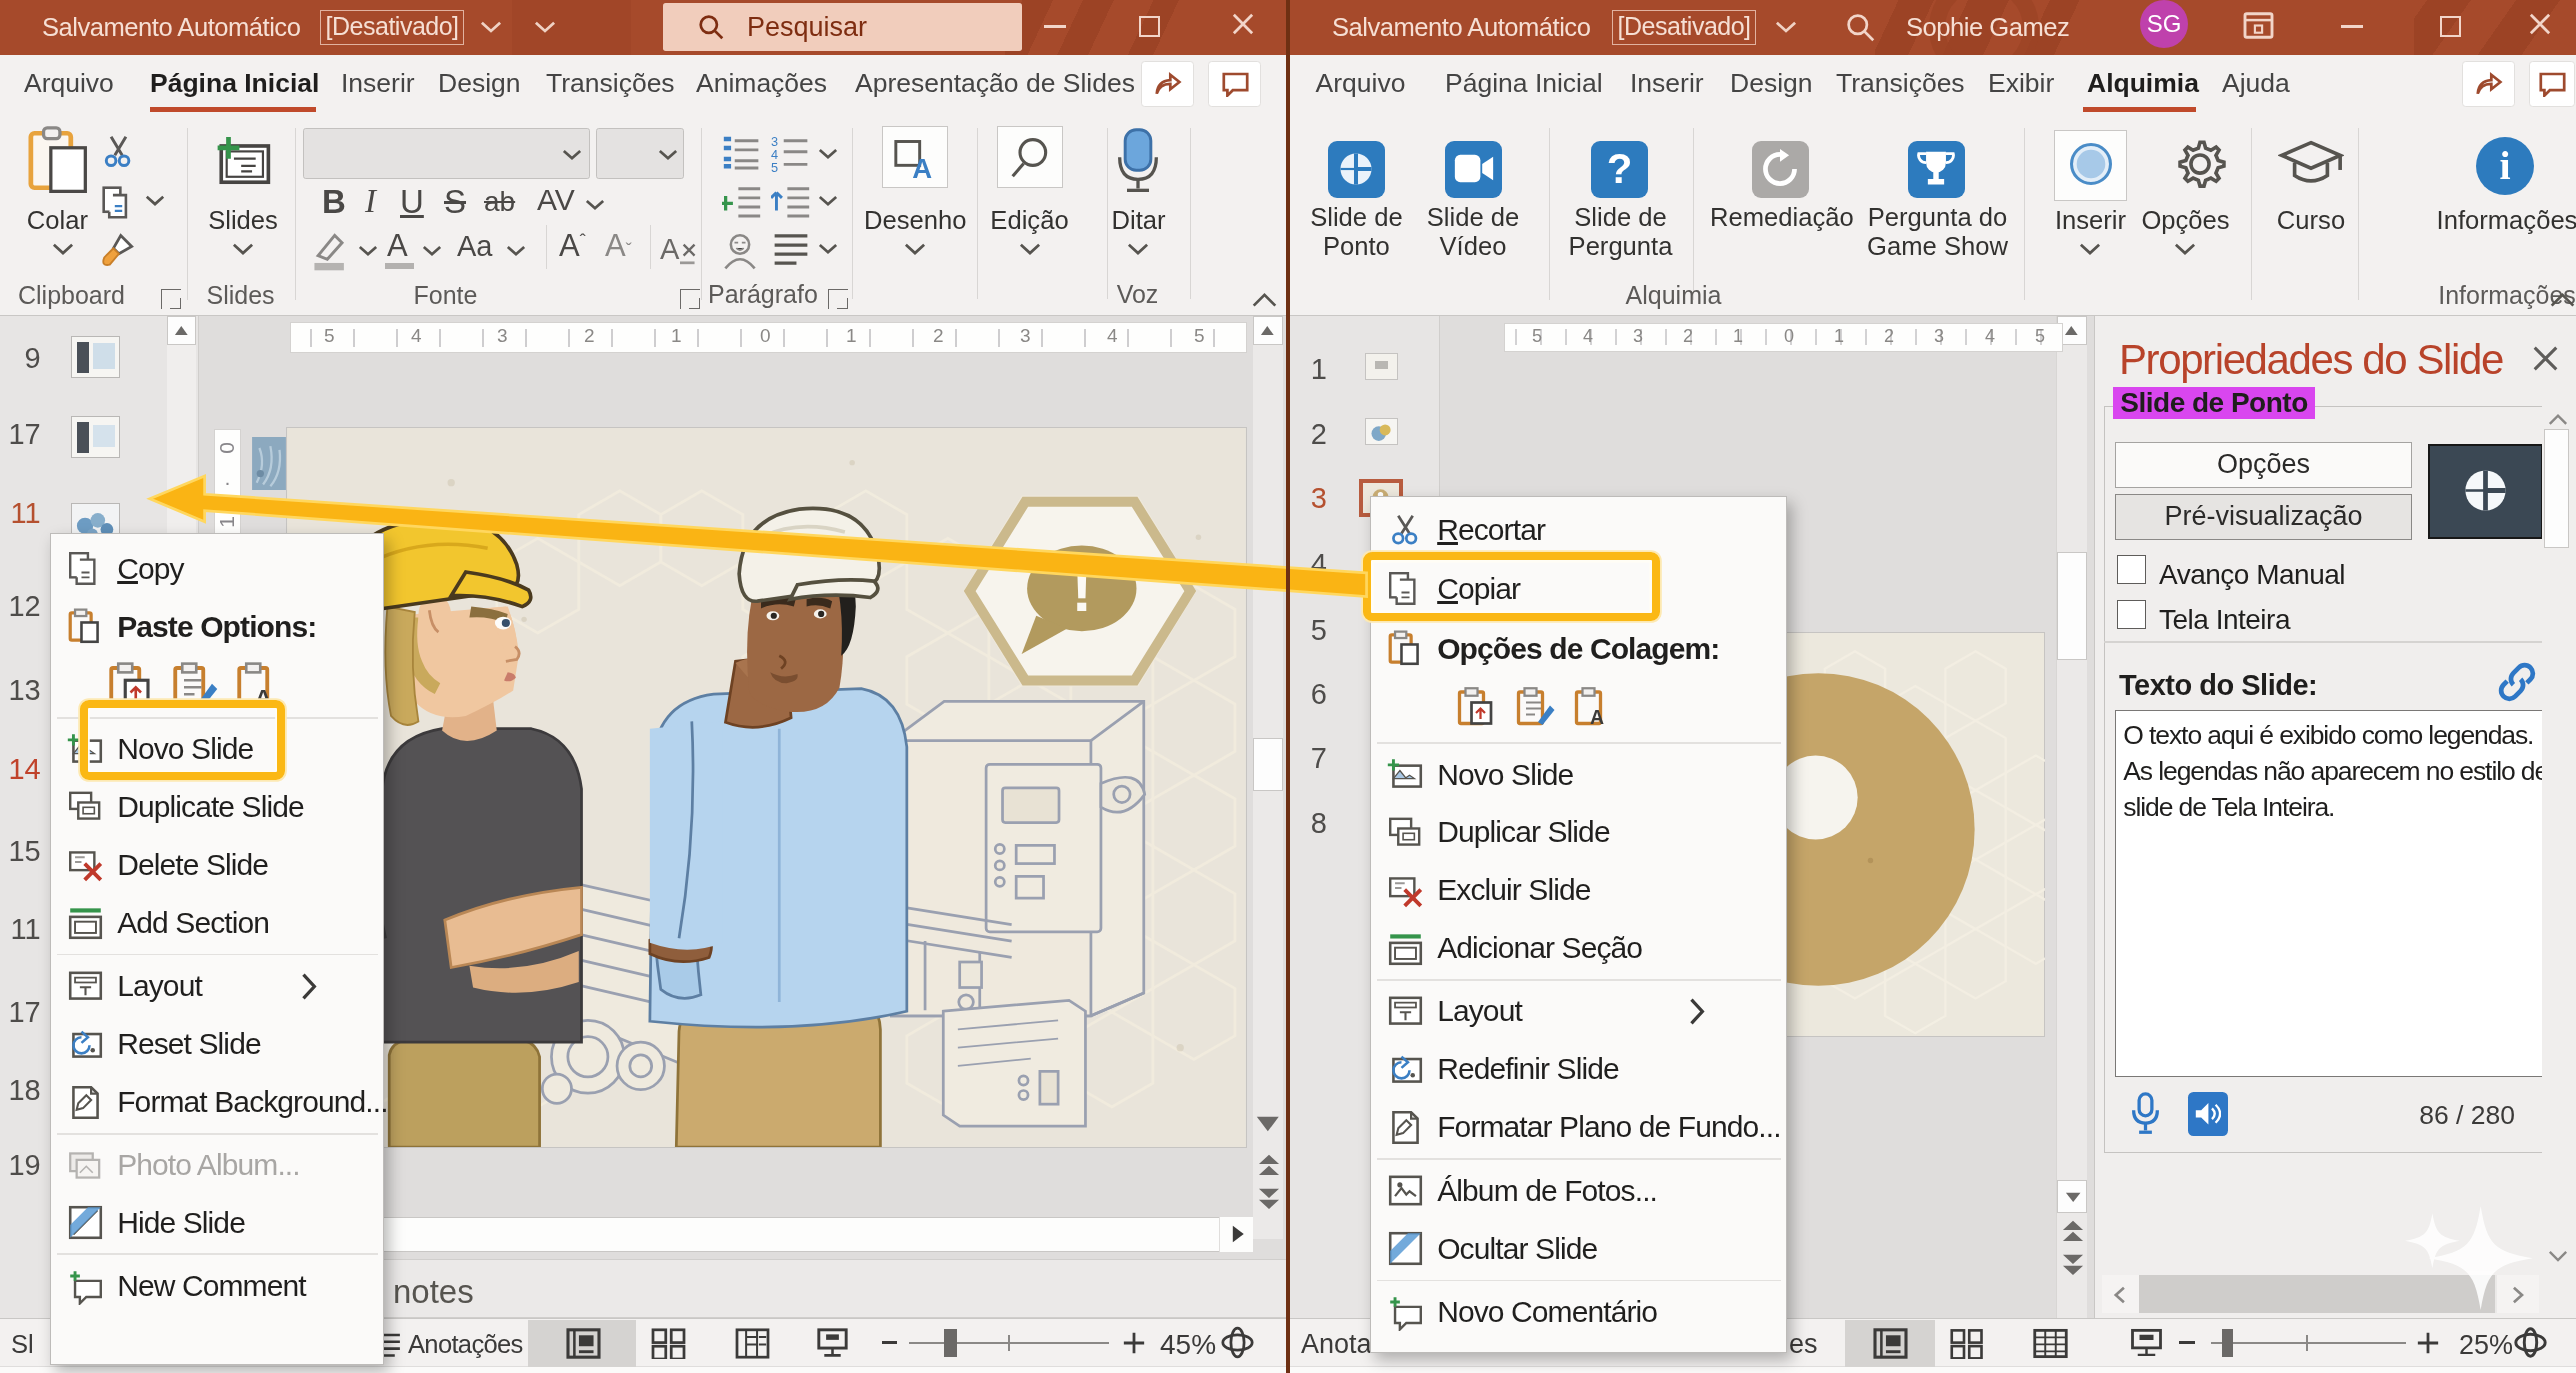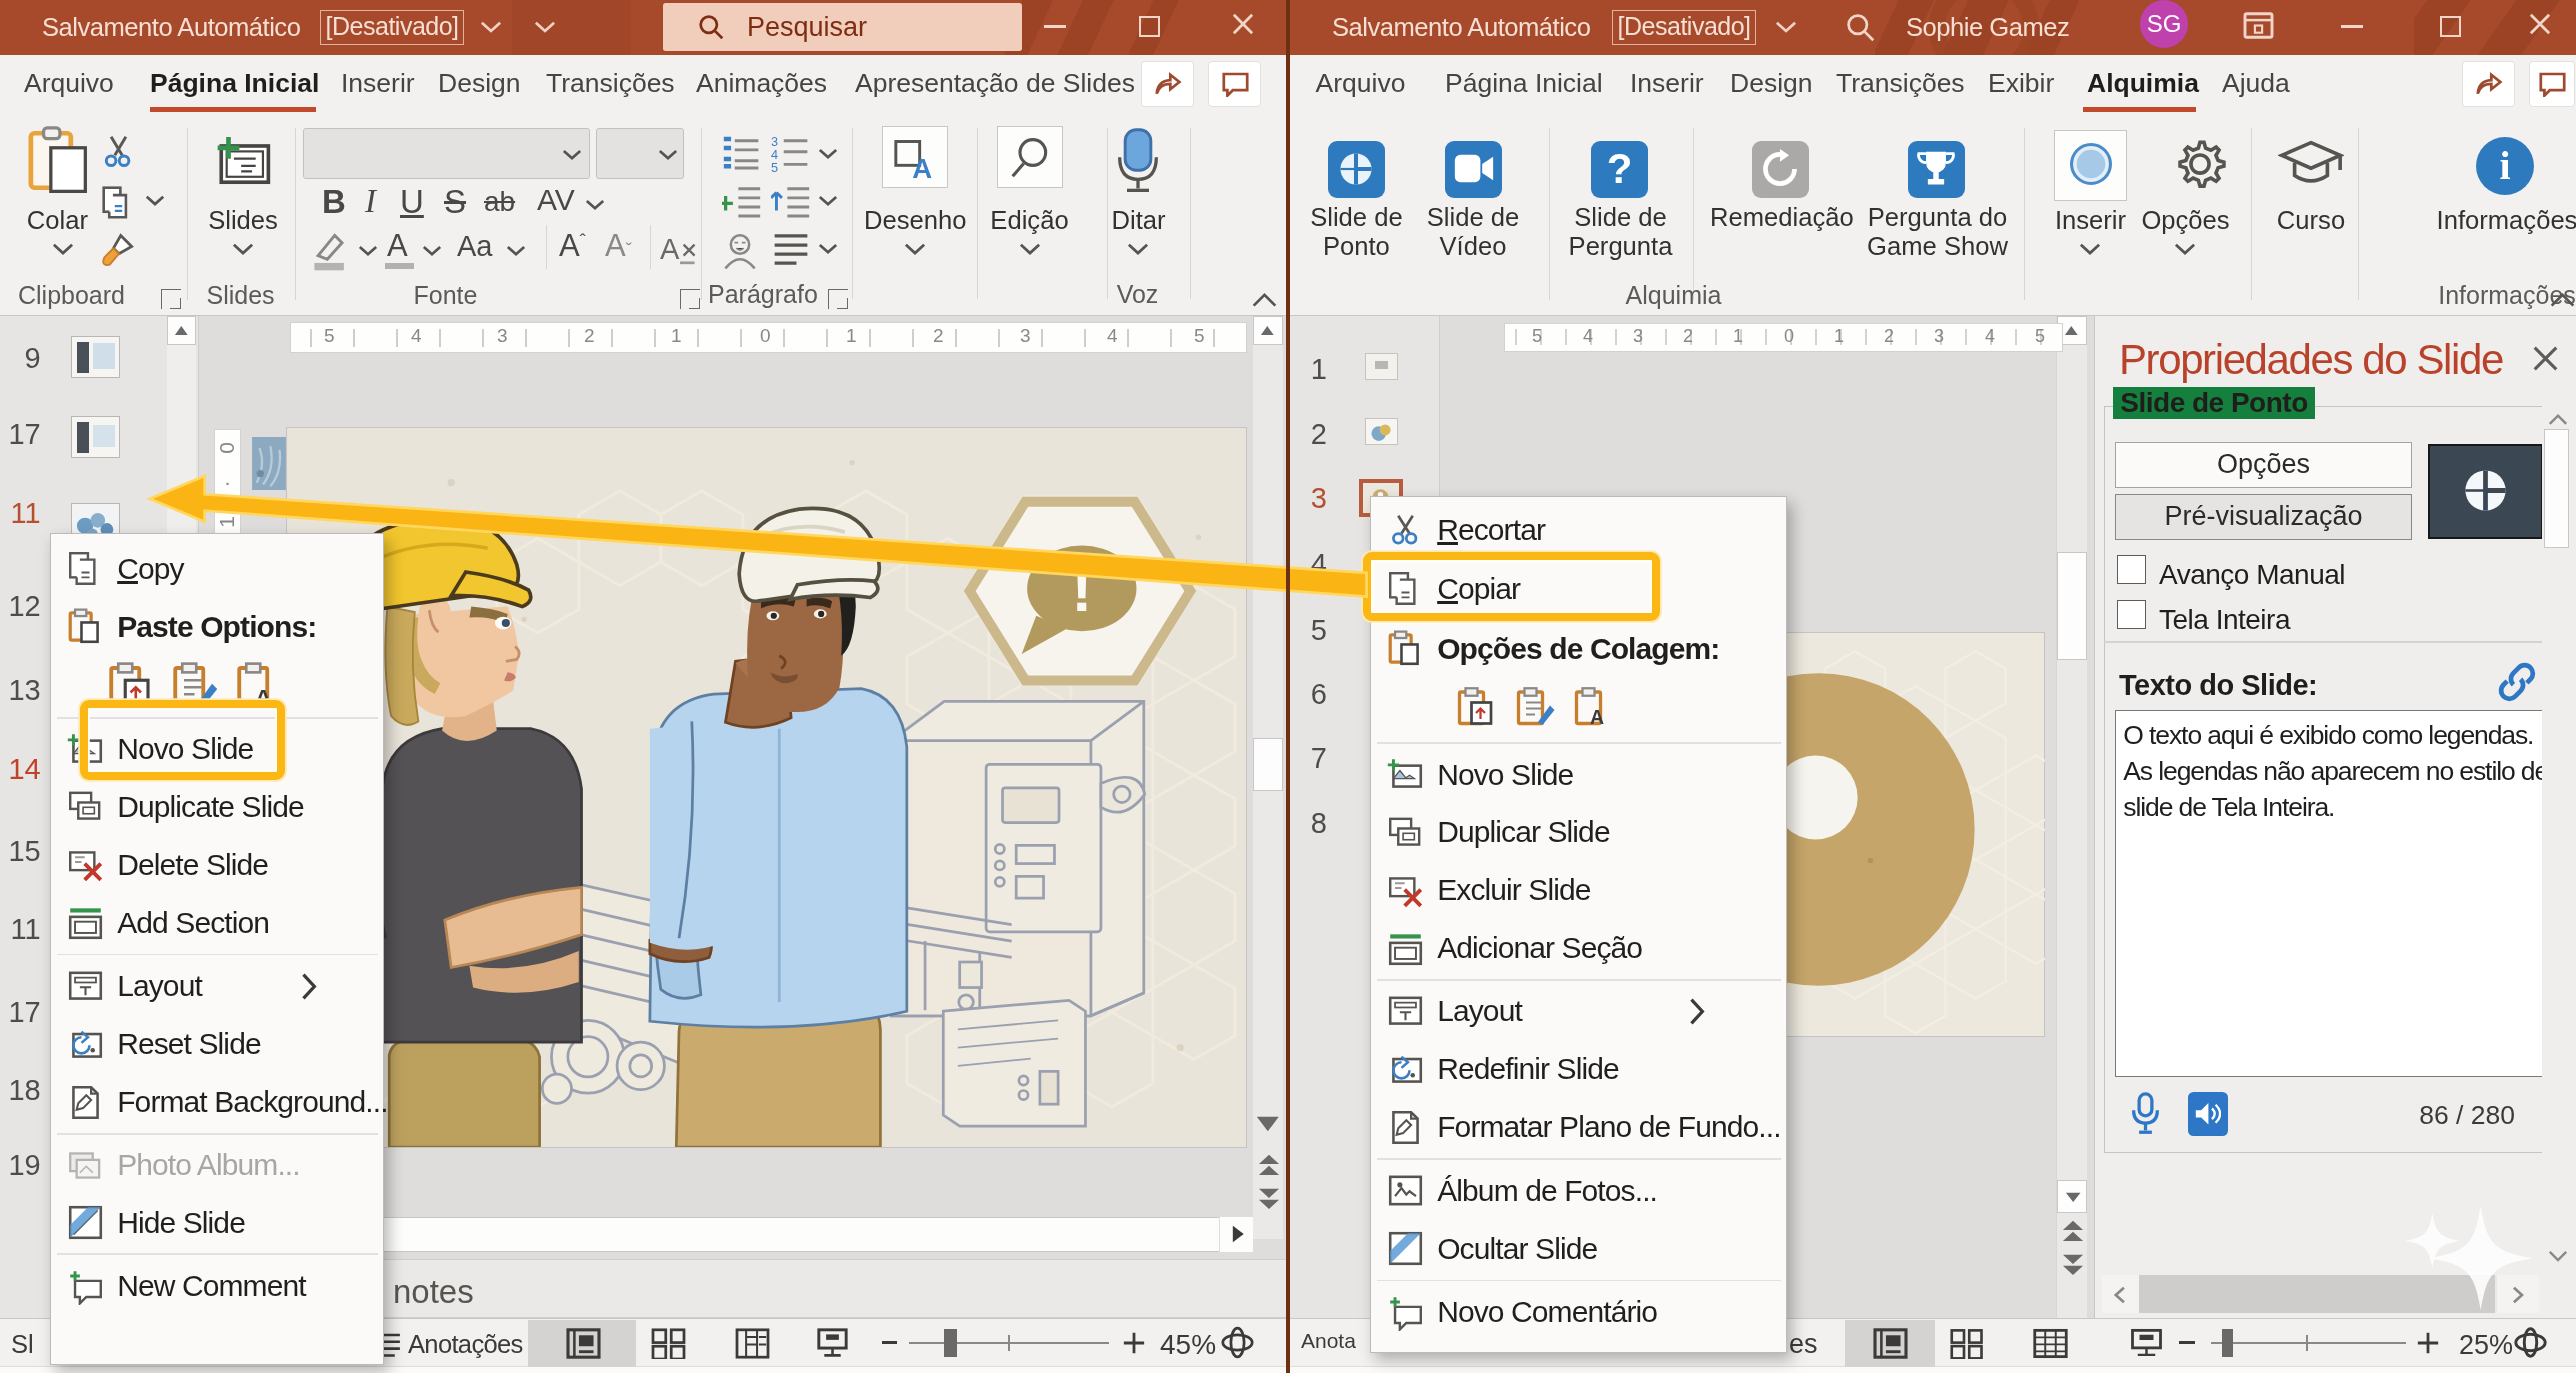--- a/index.html
+++ b/index.html
@@ -759,21 +759,21 @@
       <div class="a" style="left:530px;top:1.8px">5</div>
  </div>
 </div>
 
 <div class="a" style="left:2094px;top:316px;width:482px;height:1002px;background:#F0EEED;border-left:1.8px solid #C9C7C5">
  <div class="a" style="left:24px;top:20px;font-size:42px;color:#B8432A;letter-spacing:-1.4px;white-space:nowrap">Propriedades do Slide</div>
  <svg class="a" style="left:437px;top:29px" width="27" height="27" viewBox="0 0 30 30">
       <path d="M3 3 L27 27 M27 3 L3 27" stroke="#5E5C5A" stroke-width="3.4"></path>
     </svg>
  <div class="a" style="left:9px;top:90px;width:444px;height:747px;border:0.9px solid #C5C3C1"></div>
- <div class="a" style="left:18px;top:71px;font-size:28px;font-weight:bold;color:#1F1E1D;background:#15803d;padding:0 7.3px;letter-spacing:-0.5px">Slide de Ponto</div>
+ <div class="a" style="left:18px;top:71px;font-size:28px;font-weight:bold;color:#1F1E1D;background:#d946ef;padding:0 7.3px;letter-spacing:-0.5px">Slide de Ponto</div>
  <div class="a" style="left:20px;top:126px;width:297px;height:46px;background:#FBFAF9;border:1.8px solid #A5A3A1;font-size:27px;color:#2B2A29;text-align:center;line-height:42px">Opções</div>
  <div class="a" style="left:20px;top:178px;width:297px;height:46px;background:#E6E4E2;border:1.8px solid #8A8886;font-size:27px;color:#2B2A29;text-align:center;line-height:42px">Pré-visualização</div>
  <div class="a" style="left:333px;top:128px;width:115px;height:95px;background:#3B4854;border:2.7px solid #171717">
    <svg style="margin:18px 0 0 29px" width="53" height="53" viewBox="0 0 29 29">
         <circle cx="14.5" cy="14.5" r="11" fill="#F5F8FA"></circle>
         <path d="M14.5 3.5 v22 M14.5 14.5 h11" stroke="#3B4854" stroke-width="2.6"></path>
         <path d="M3.5 14.5 h11" stroke="#3B4854" stroke-width="1.4"></path>
       </svg>
  </div>
  <div class="cb" style="left:22px;top:239px"></div>
@@ -820,21 +820,21 @@
     </div>
  <div class="a" style="left:44px;top:959px;width:356px;height:38px;background:#CFCDCB"></div>
  <div class="a" style="left:402px;top:959px;width:42px;height:38px;background:#F5F3F2">
       <svg style="margin:11px 0 0 14.6px" width="12.8" height="18" viewBox="0 0 14 20">
         <path d="M2 2 L11 10 L2 18" stroke="#8A8886" stroke-width="3" fill="none"></path>
       </svg>
     </div>
 </div>
 
 <div class="a" style="left:1290px;top:1318px;width:1286px;height:48px;background:#F3F1F0;border-top:0.9px solid #C9C7C5;color:#3B3A39">
- <div class="a" style="left:11px;top:10px;font-size:21px">Anota</div>
+ <div class="a" style="left:11px;top:10px;font-size:27px">Anota</div>
  <div class="a" style="left:499px;top:10px;font-size:27px">es</div>
  <div class="a" style="left:555px;top:0.9px;width:90px;height:47px;background:#D5D3D1"></div>
  <svg class="a" style="left:583px;top:9px" width="35" height="31" viewBox="0 0 19 17">
       <rect x="1" y="1" width="17" height="15" fill="none" stroke="#3B3A39" stroke-width="1.7"></rect>
       <path d="M4.5 1 v15" stroke="#3B3A39" stroke-width="1.4"></path>
       <rect x="7" y="4" width="8" height="6" fill="#3B3A39"></rect>
       <path d="M7 13 h8" stroke="#3B3A39" stroke-width="1.6"></path>
     </svg>
  <svg class="a" style="left:660px;top:9px" width="35" height="31" viewBox="0 0 20 17">
       <rect x="1" y="1" width="7" height="7" fill="none" stroke="#3B3A39" stroke-width="1.5"></rect>

